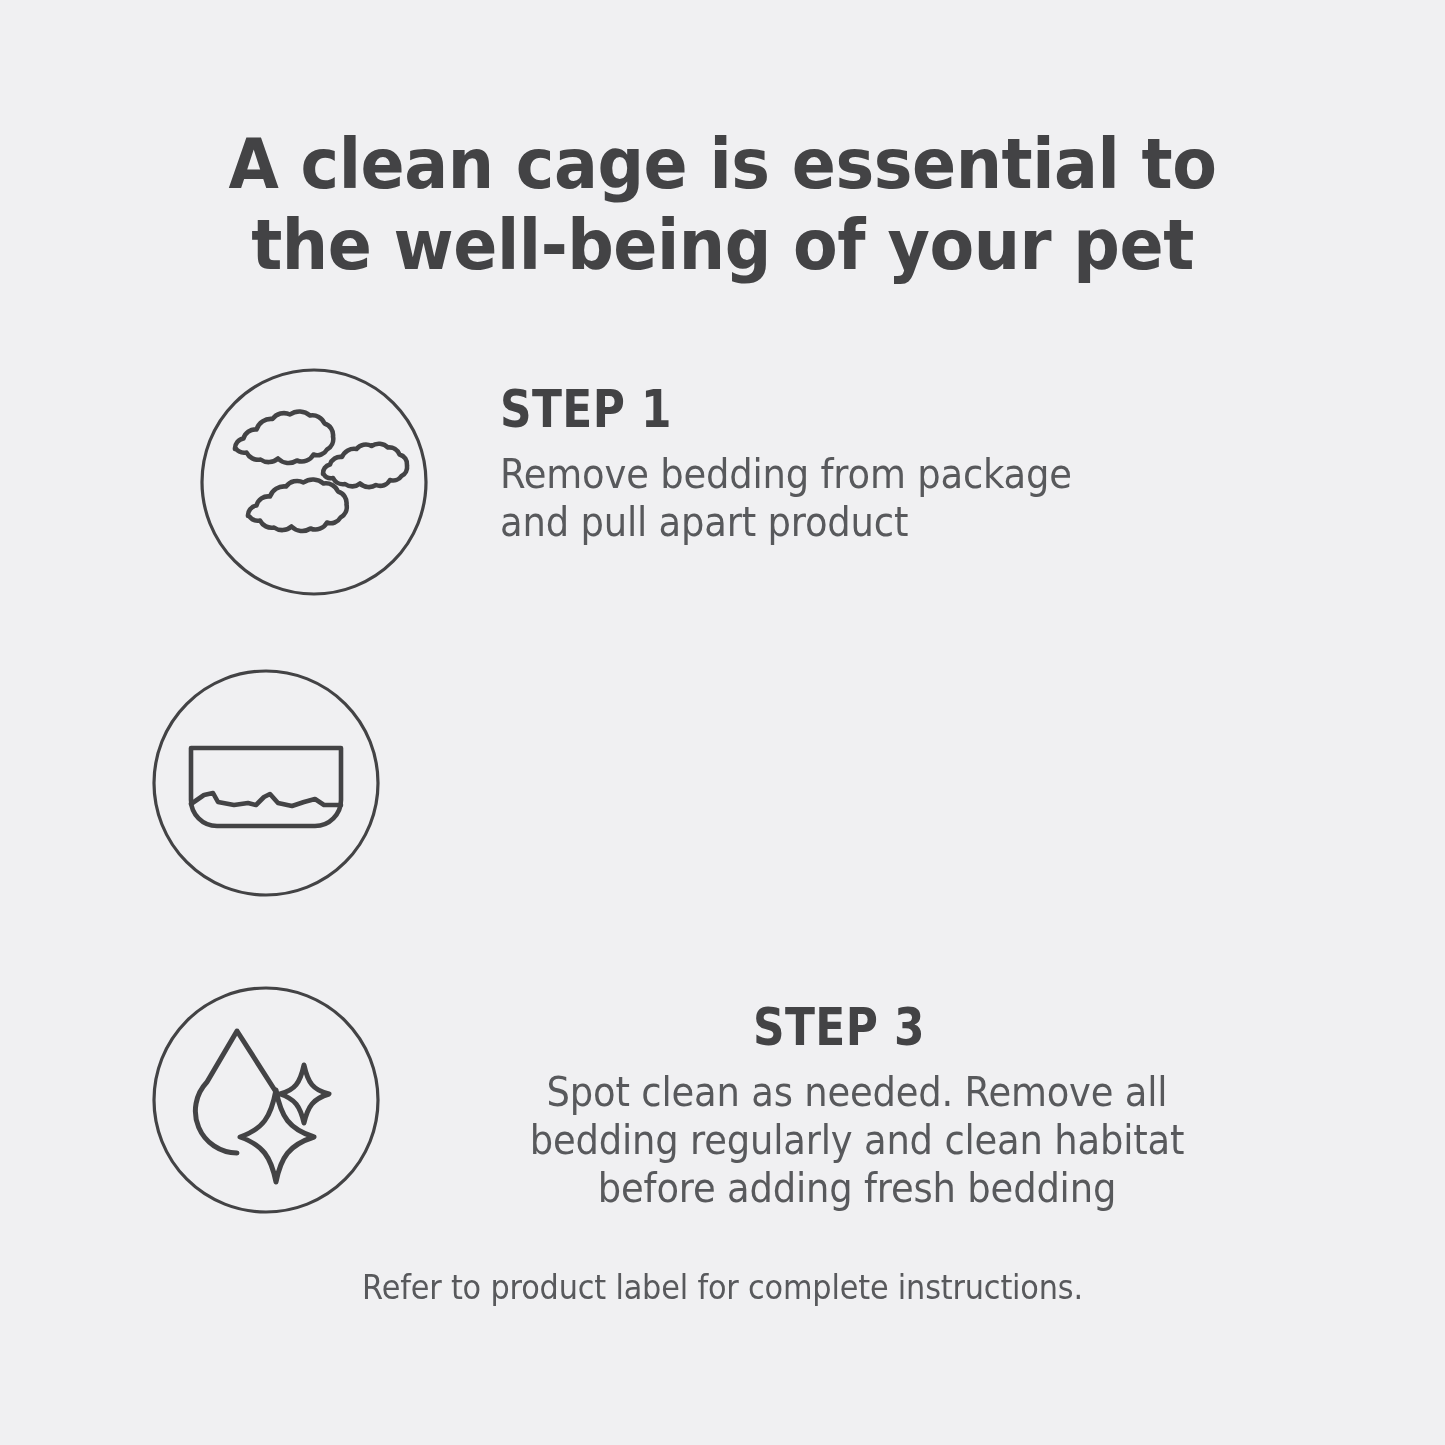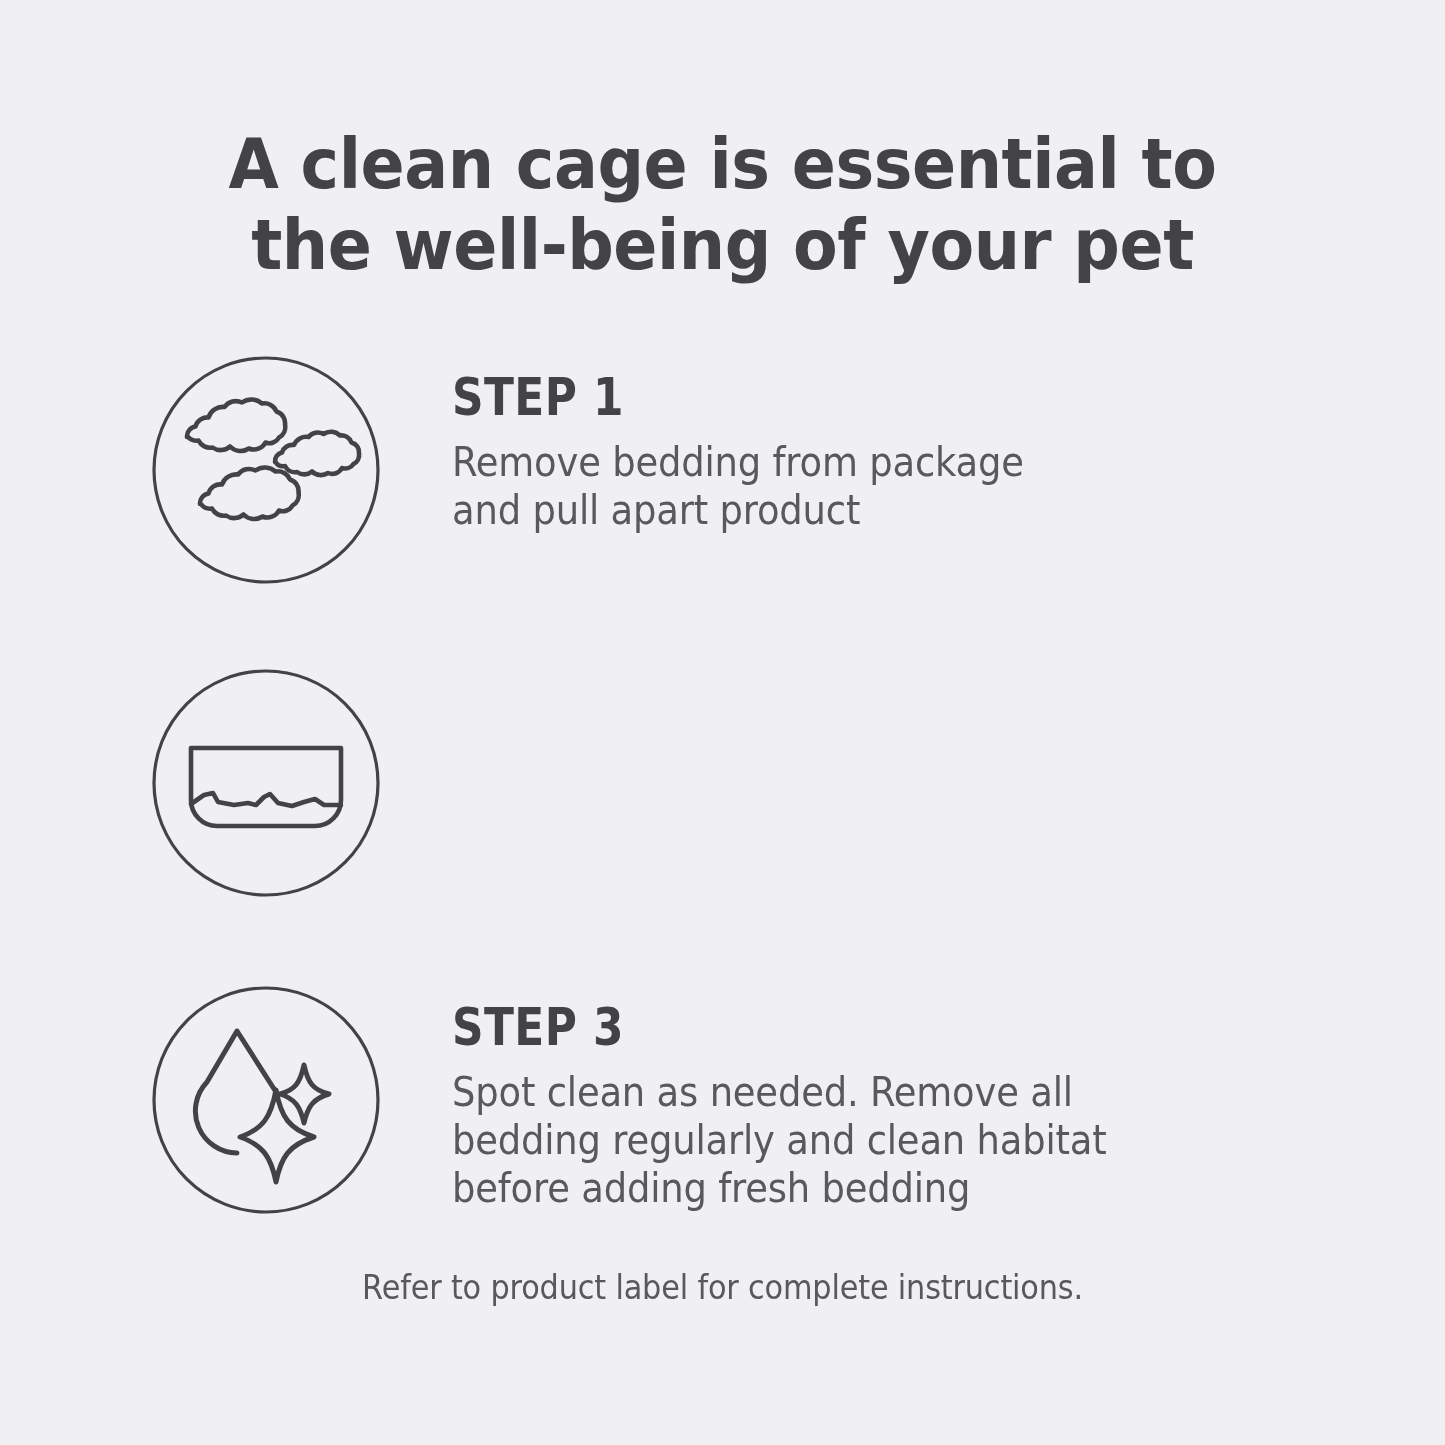--- a/index.html
+++ b/index.html
@@ -47,23 +47,23 @@
   .steps {
     position: absolute;
     left: 0;
     top: 340px;
     width: 1445px;
   }
   .step-row {
     position: relative;
     height: 295px;
   }
-  .step-row.r1 { top: 4px; }
+  .step-row.r1 { top: 16px; margin-left: 48px; }
   .step-row.r2 { top: 22px; }
-  .step-row.r3 { top: 44px; }
+  .step-row.r3 { top: 44px; text-align: center; }
 
   .icon-circle {
     position: absolute;
     left: 152px;
     top: 12px;
     width: 228px;
     height: 228px;
   }
   .icon-circle svg {
     display: block;

